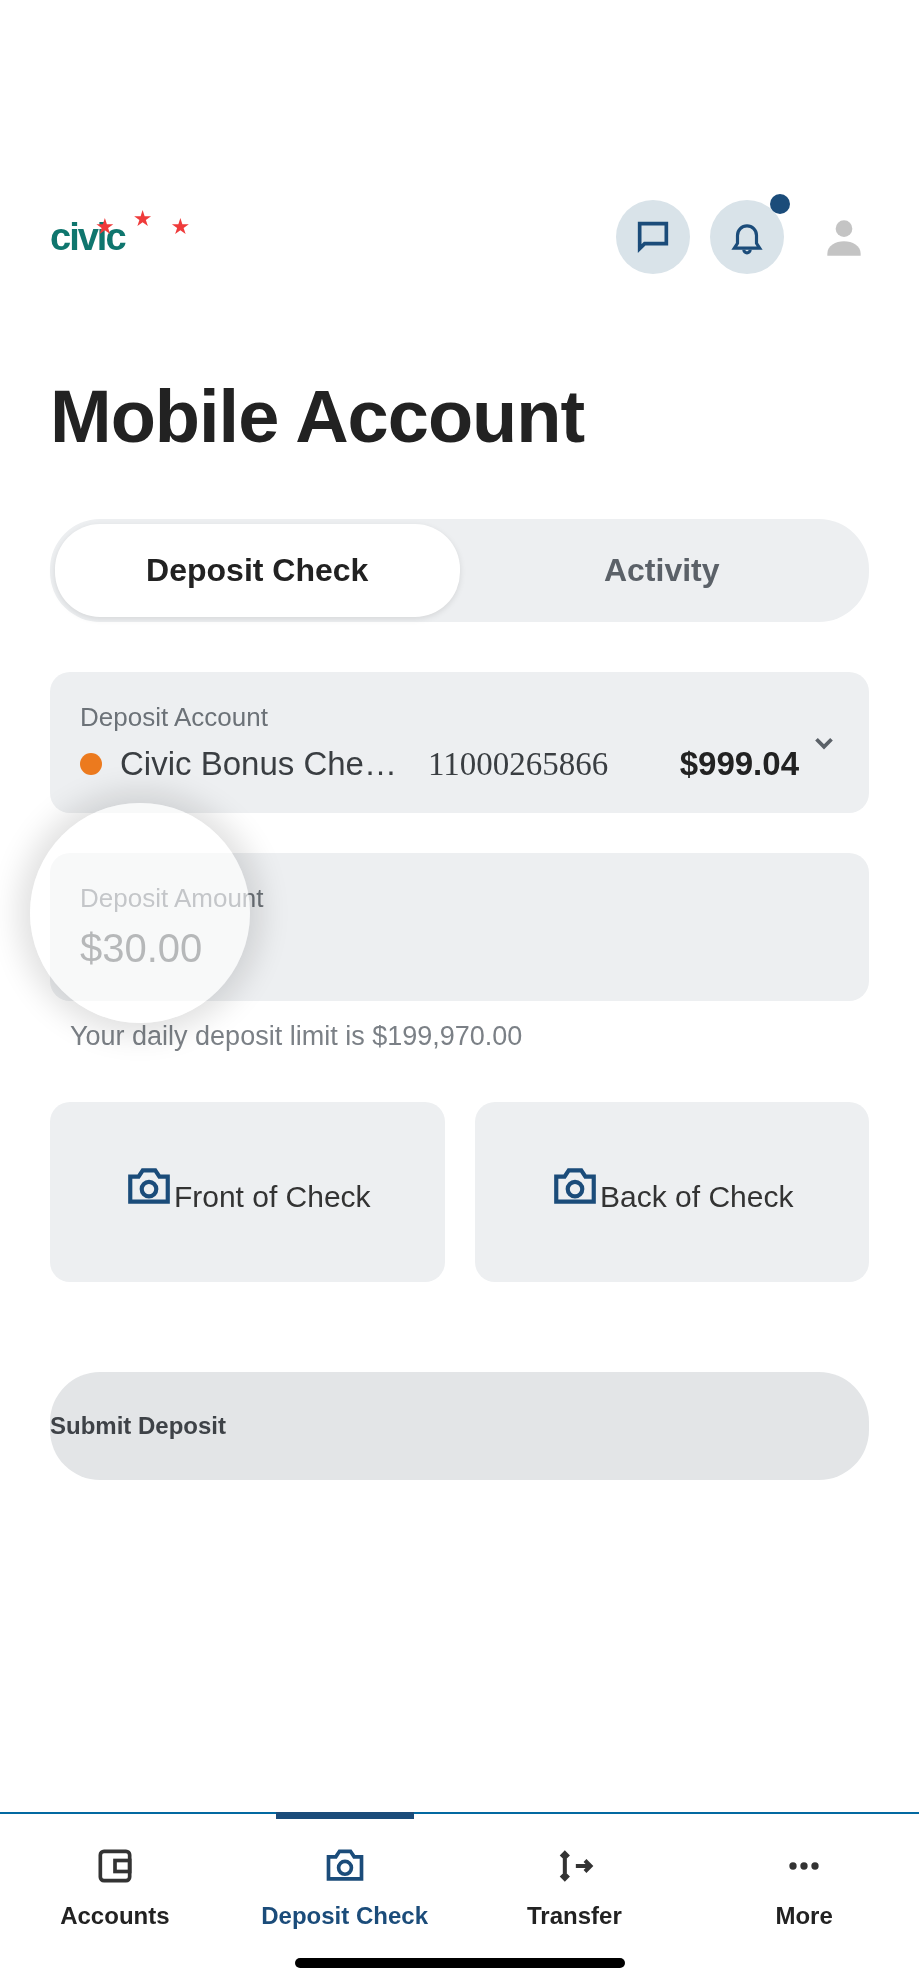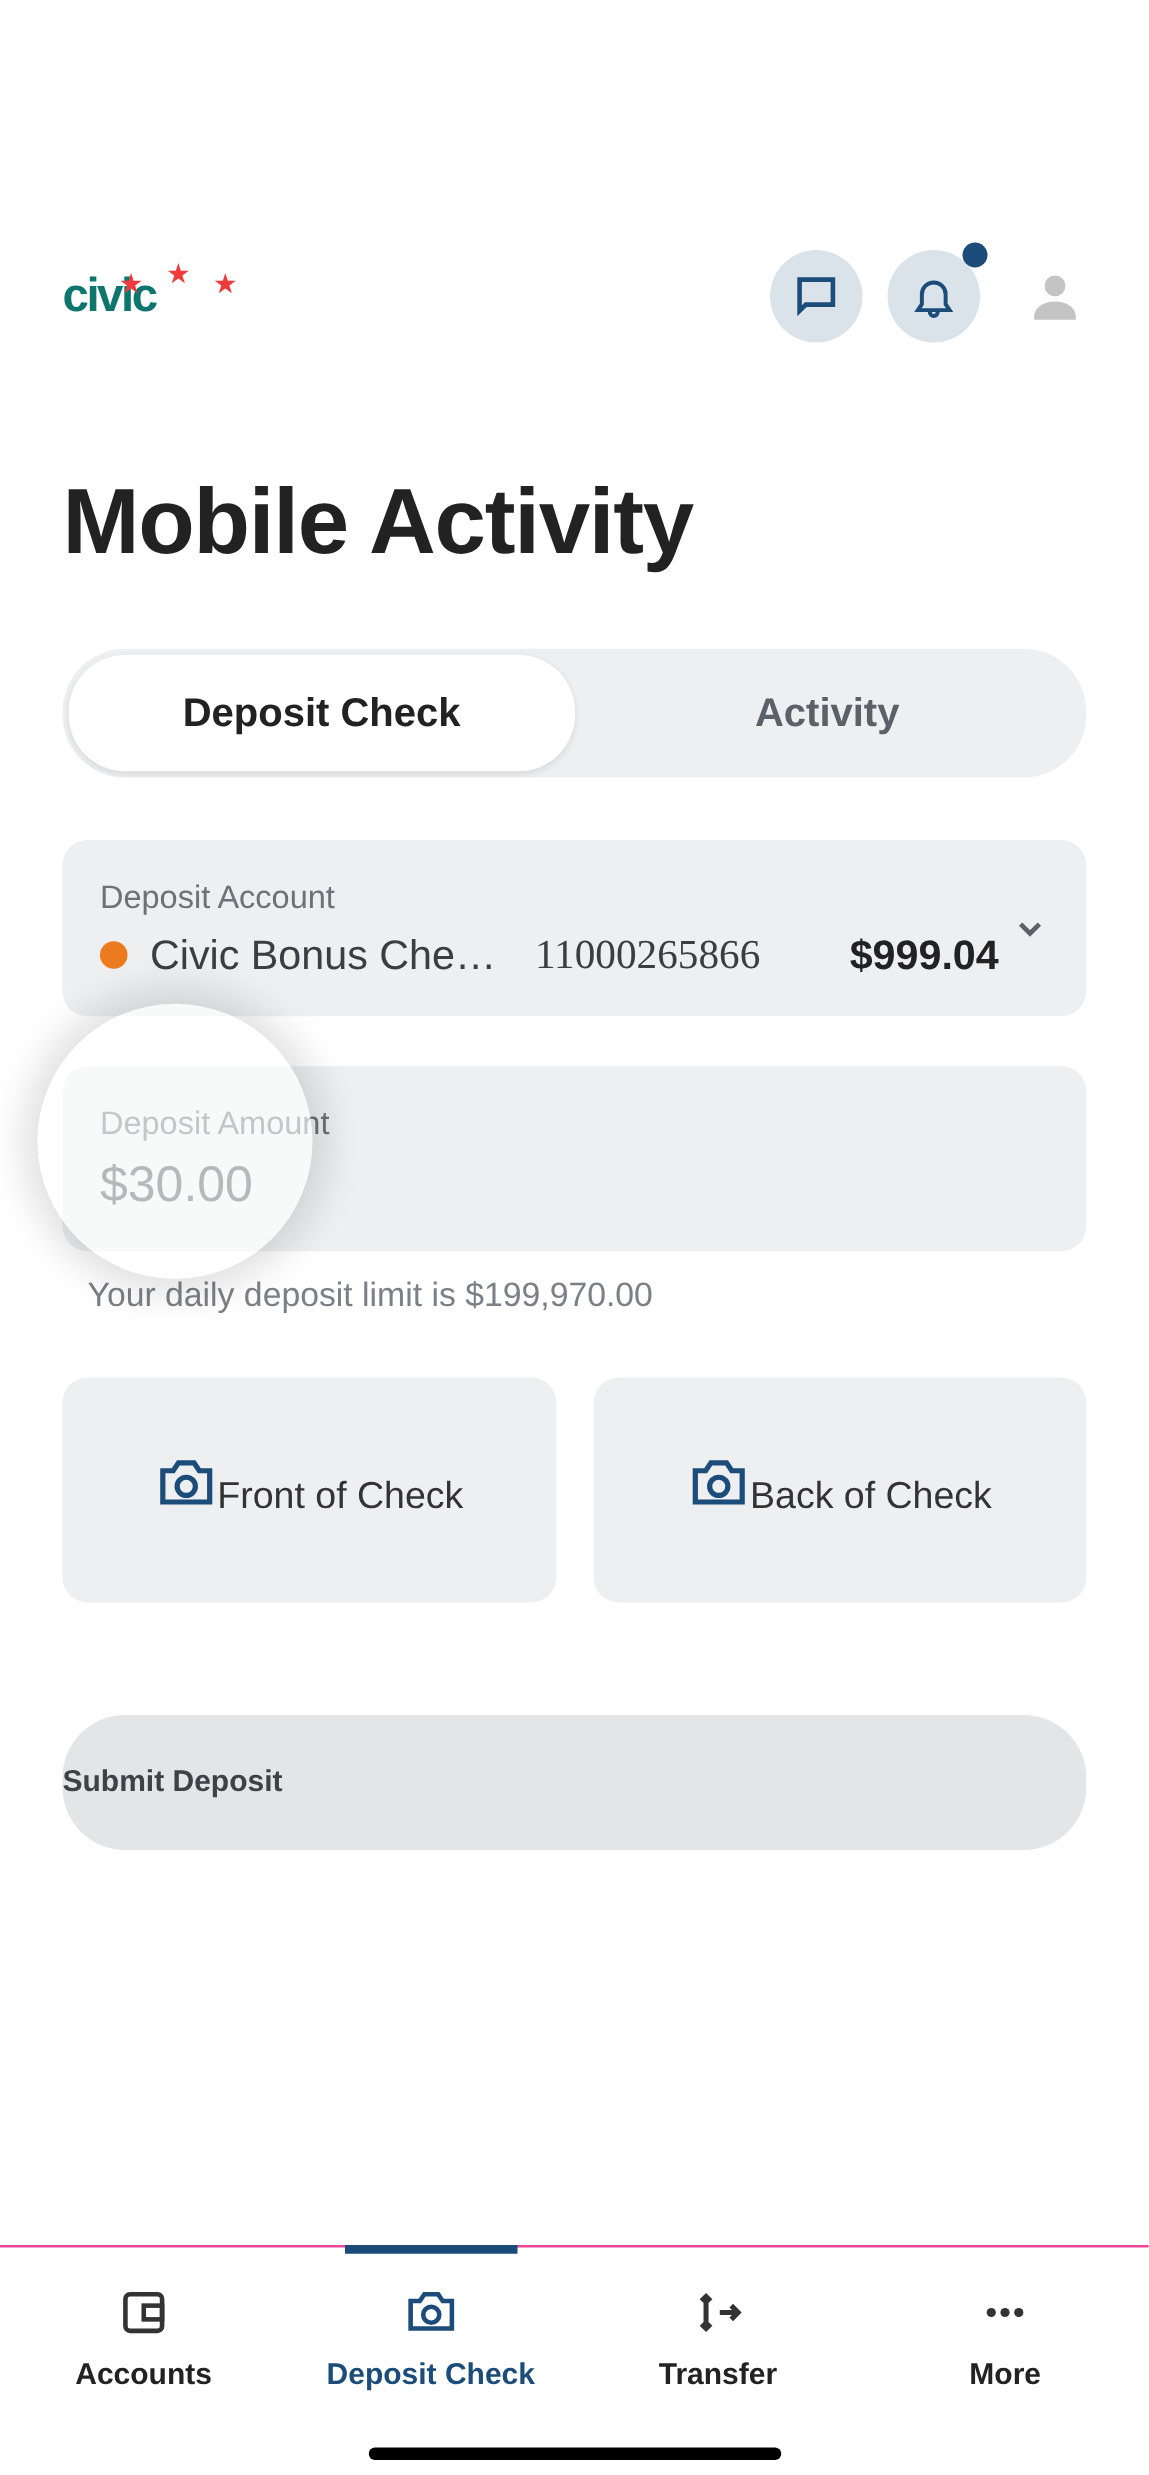--- a/index.html
+++ b/index.html
@@ -42,21 +42,21 @@
 
 .daily-limit { font-size: 27px; color: #7B8086; padding: 20px 70px 0 70px; }
 
 .check-row { display: flex; gap: 30px; margin: 50px 50px 0 50px; }
 .check-tile { flex: 1; background: #EDEFF1; border-radius: 20px; display: flex; flex-direction: row; align-items: center; justify-content: center; padding: 60px 0 50px 0; cursor: pointer; }
 .check-tile svg { margin-bottom: 20px; }
 .check-label { font-size: 30px; color: #333; }
 
 .submit-btn { margin: 90px 50px 16px 50px; background: #E3E5E7; border-radius: 50px; padding: 40px 0; text-align: left; font-size: 24px; font-weight: 600; color: #3E4247; cursor: pointer; }
 
-.bottom-nav { position: absolute; bottom: 16px; left: 0; right: 0; border-top: 2px solid #ec4899; display: flex; background: #fff; padding-top: 0; }
+.bottom-nav { position: absolute; bottom: 0; left: 0; right: 0; border-top: 2px solid #0369a1; display: flex; background: #fff; padding-top: 0; }
 .nav-item { flex: 1; display: flex; flex-direction: column; align-items: center; padding: 30px 0 50px 0; cursor: pointer; position: relative; }
 .nav-item.active::before { content: ''; position: absolute; top: -2px; left: 20%; right: 20%; height: 7px; background: #1B4C7A; }
 .nav-label { font-size: 24px; font-weight: 700; color: #222; margin-top: 14px; white-space: nowrap; overflow: hidden; max-width: 100%; }
 .nav-item.active .nav-label { color: #1B4C7A; }
 .nav-icon { width: 44px; height: 44px; }
 
 .home-indicator { position: absolute; bottom: 12px; left: 50%; transform: translateX(-50%); width: 330px; height: 10px; background: #000; border-radius: 10px; }
 </style>
 </head>
 <body>
@@ -87,21 +87,21 @@
     </div>
     <div class="profile-icon">
       <svg width="50" height="50" viewBox="0 0 24 24" fill="#C4C4C4">
           <circle cx="12" cy="8" r="4"></circle>
           <path d="M4 20c0-4 4-6 8-6s8 2 8 6v1H4v-1z"></path>
         </svg>
     </div>
   </div>
 </div>
 
-<h1 class="page-title">Mobile Activity</h1>
+<h1 class="page-title">Mobile Account</h1>
 
 <div class="seg-control">
   <div class="seg-item active">Deposit Check</div>
   <div class="seg-item">Activity</div>
 </div>
 
 <div class="card">
   <div class="card-label">Deposit Account</div>
   <div class="account-row">
     <div class="account-dot"></div>

